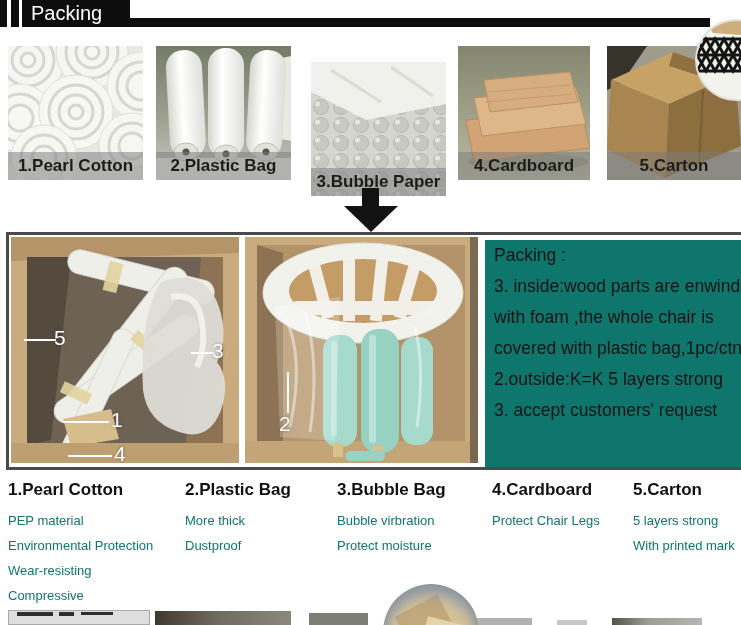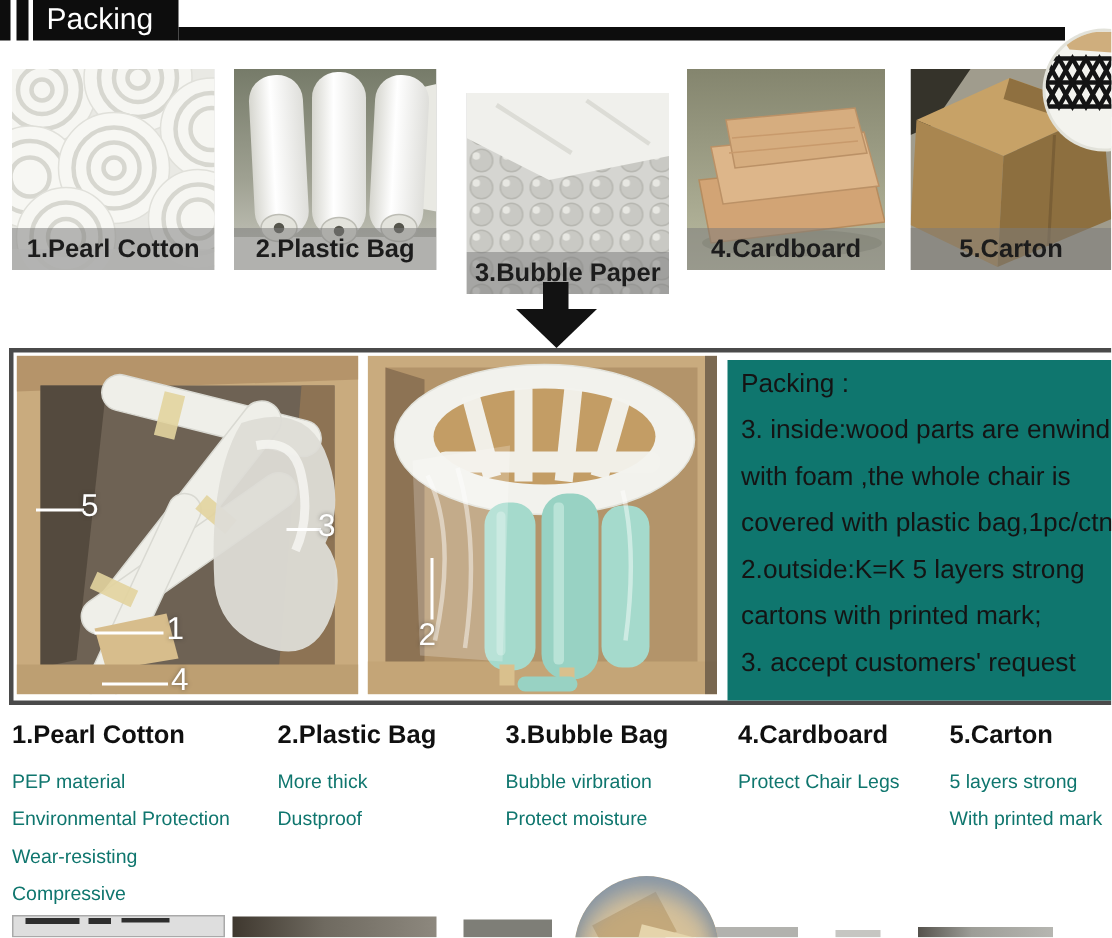--- a/index.html
+++ b/index.html
@@ -7,21 +7,21 @@
   #screen {
     position: relative; width: 741px; height: 625px;
     background: #fff; overflow: hidden;
     font-family: "Liberation Sans", sans-serif;
   }
   .abs { position: absolute; }
 
   
   .hdr-bar1 { left:0; top:0; width:7px; height:27px; background:#0d0d0d; }
   .hdr-bar2 { left:11px; top:0; width:8px; height:27px; background:#0d0d0d; }
-  .hdr-label { left:22px; top:0; width:97px; height:27px; background:#0d0d0d;
+  .hdr-label { left:22px; top:0; width:108px; height:27px; background:#0d0d0d;
     color:#fff; font-size:20px; line-height:26px; padding-left:9px; }
   .hdr-rule { left:119px; top:18px; width:591px; height:9px; background:#0d0d0d; }
 
   
   .card { position:absolute; top:46px; height:134px; overflow:hidden; background:#ddd; }
   .card svg { position:absolute; left:0; top:0; width:100%; height:100%; }
   .caption { position:absolute; left:0; right:0; bottom:0; height:28px;
     background:rgba(123,123,123,.52); color:#1c1c1c; font-size:17px; font-weight:600;
     display:flex; align-items:center; justify-content:center; }
   #card1 { left:8px;   width:135px; }
@@ -306,21 +306,20 @@
         <rect x="100" y="214" width="40" height="10" rx="5" fill="#98d2c3"></rect>
         <rect x="225" y="0" width="8" height="226" fill="#5a4d3e" opacity=".7"></rect>
       </svg>
     </div>
     <div class="notes">
       <div>Packing :</div>
       <div>3. inside:wood parts are enwind</div>
       <div>with foam ,the whole chair is</div>
       <div>covered with plastic bag,1pc/ctn;</div>
       <div>2.outside:K=K 5 layers strong</div>
-      <div>cartons with printed mark;</div>
       <div>3. accept customers' request</div>
     </div>
   </div>
 
   <div class="co-hline" id="co5-line"></div>
   <div class="co-num" id="co5-num">5</div>
   <div class="co-hline" id="co3-line"></div>
   <div class="co-num" id="co3-num">3</div>
   <div class="co-hline" id="co1-line"></div>
   <div class="co-num" id="co1-num">1</div>

